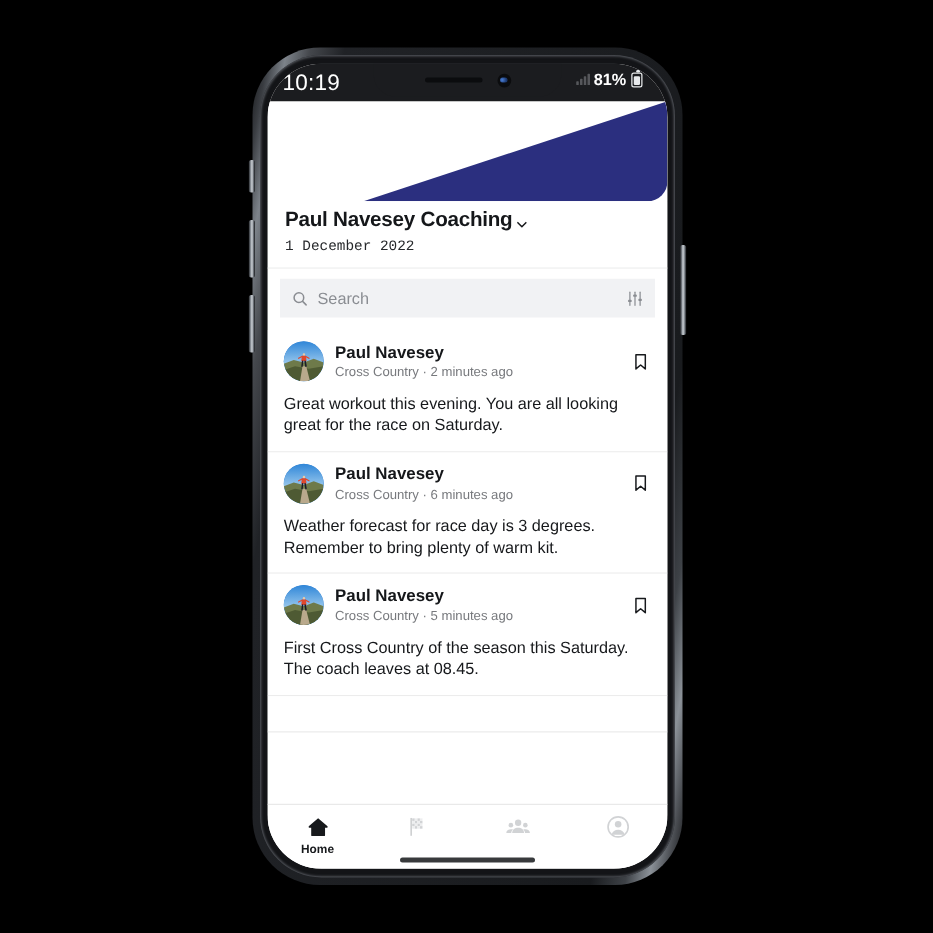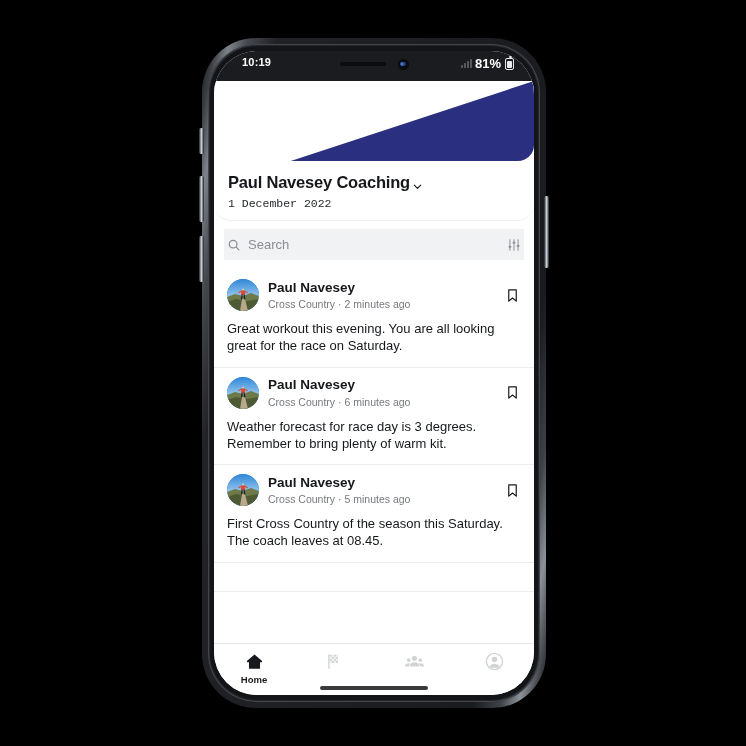--- a/index.html
+++ b/index.html
@@ -85,23 +85,23 @@
   .statusbar {
     position: relative;
     height: 30px;
     background: #1b1c1f;
     color: #ffffff;
     flex: 0 0 auto;
     z-index: 6;
   }
   .sb-time {
     position: absolute;
-    left: 28px; top: 5px;
-    font-size: 11px;
-    font-weight: bold;
+    left: 12px; top: 5px;
+    font-size: 18px;
+    font-weight: normal;
     letter-spacing: 0.2px;
   }
   .sb-right {
     position: absolute;
     right: 20px; top: 5px;
     display: flex;
     align-items: center;
     gap: 3px;
   }
   .sb-bars { display: flex; align-items: flex-end; gap: 1px; height: 9px; opacity: 0.33; }
@@ -163,24 +163,23 @@
     position: absolute;
     inset: 0;
     background: var(--brand);
     clip-path: polygon(100% 0, 100% 100%, 24% 100%);
     border-bottom-right-radius: 16px;
   }
 
   
   .titleblock {
     flex: 0 0 auto;
-    padding: 12px 14px 10px 14px;
+    padding: 6px 14px 10px 14px;
     background: #ffffff;
     border-bottom: 1px solid #eceded;
-    border-radius: 17px;
   }
   .title-row { display: flex; align-items: center; gap: 2px; }
   .app-title {
     font-size: 16.5px;
     font-weight: bold;
     color: #15171a;
     letter-spacing: -0.2px;
   }
   .chev-down {
     width: 11px; height: 11px;
@@ -197,21 +196,21 @@
   .searchwrap {
     flex: 0 0 auto;
     padding: 8px 10px 10px 10px;
     background: #ffffff;
   }
   .searchbar {
     display: flex;
     align-items: center;
     gap: 7px;
     height: 31px;
-    padding: 0 3px;
+    padding: 0 9px;
     background: #f1f2f4;
     border-radius: 0;
   }
   .search-input-text {
     flex: 1 1 auto;
     font-size: 13px;
     color: #8a8d92;
   }
   .icon-gray { color: #8a8d92; display: flex; align-items: center; }
 

